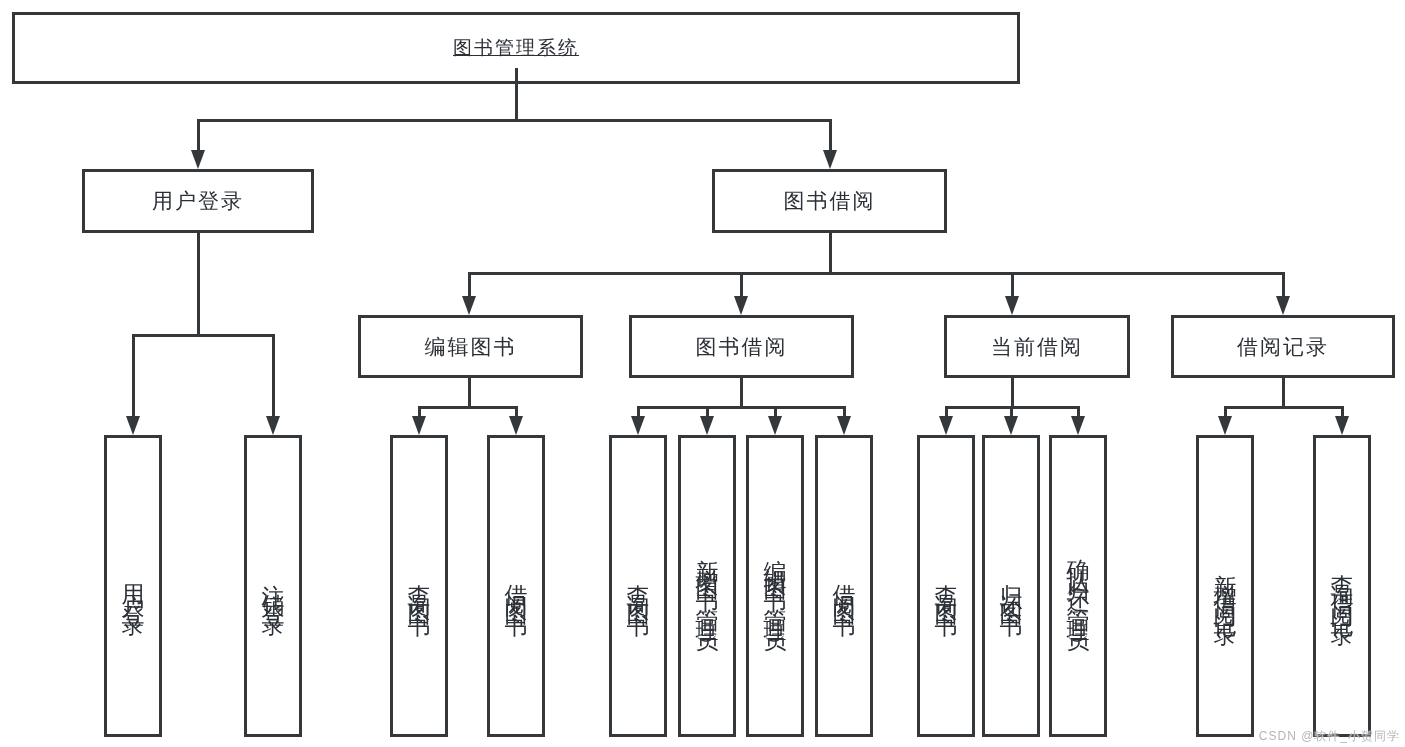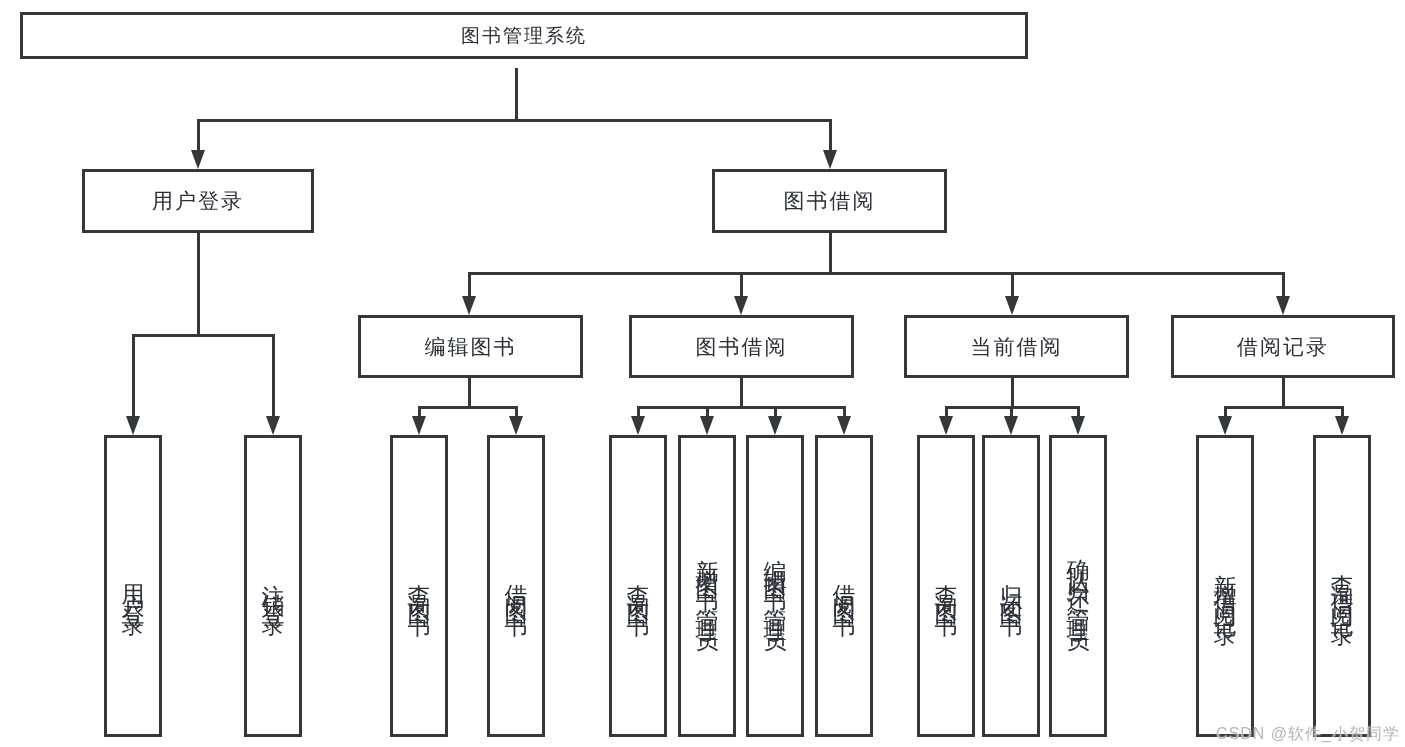--- a/index.html
+++ b/index.html
@@ -54,33 +54,33 @@
     position: absolute;
     width: 0; height: 0;
     border-left: 7px solid transparent;
     border-right: 7px solid transparent;
     border-top: 19px solid #35383b;
   }
   .watermark {
     position: absolute;
     right: 5px;
     bottom: 2px;
-    font-size: 16px;
+    font-size: 12px;
     color: #b3b5b8;
     text-shadow: 0 0 2px #ffffff;
     letter-spacing: 1px;
     white-space: nowrap;
   }
 </style>
 </head>
 <body>
 
 <div class="canvas">
 
-  <div class="box root" style="left:20px; top:12px; width:1008px; height:47px;">
+  <div class="box root" style="left:12px; top:12px; width:1008px; height:72px;text-decoration:underline;">
     <span>图书管理系统</span>
   </div>
 
   <div class="v" style="left:515px; top:68px;  height:53px;"></div>
   <div class="h" style="left:197px; top:119px; width:635px;"></div>
   <div class="v" style="left:197px; top:119px; height:34px;"></div>
   <div class="v" style="left:829px; top:119px; height:34px;"></div>
   <div class="arr" style="left:191px; top:150px;"></div>
   <div class="arr" style="left:823px; top:150px;"></div>
 
@@ -108,21 +108,21 @@
   <div class="arr" style="left:734px;  top:296px;"></div>
   <div class="arr" style="left:1005px; top:296px;"></div>
   <div class="arr" style="left:1276px; top:296px;"></div>
 
   <div class="box mid" style="left:358px; top:315px; width:225px; height:63px;">
     <span>编辑图书</span>
   </div>
   <div class="box mid" style="left:629px; top:315px; width:225px; height:63px;font-family:Liberation Serif, serif;">
     <span>图书借阅</span>
   </div>
-  <div class="box mid" style="left:904px; top:315px; width:225px; height:63px;">
+  <div class="box mid" style="left:944px; top:315px; width:186px; height:63px;">
     <span>当前借阅</span>
   </div>
   <div class="box mid" style="left:1171px; top:315px; width:224px; height:63px;">
     <span>借阅记录</span>
   </div>
 
   <div class="v" style="left:468px; top:378px; height:30px;"></div>
   <div class="h" style="left:418px; top:406px; width:100px;"></div>
   <div class="v" style="left:418px; top:406px; height:13px;"></div>
   <div class="v" style="left:515px; top:406px; height:13px;"></div>

